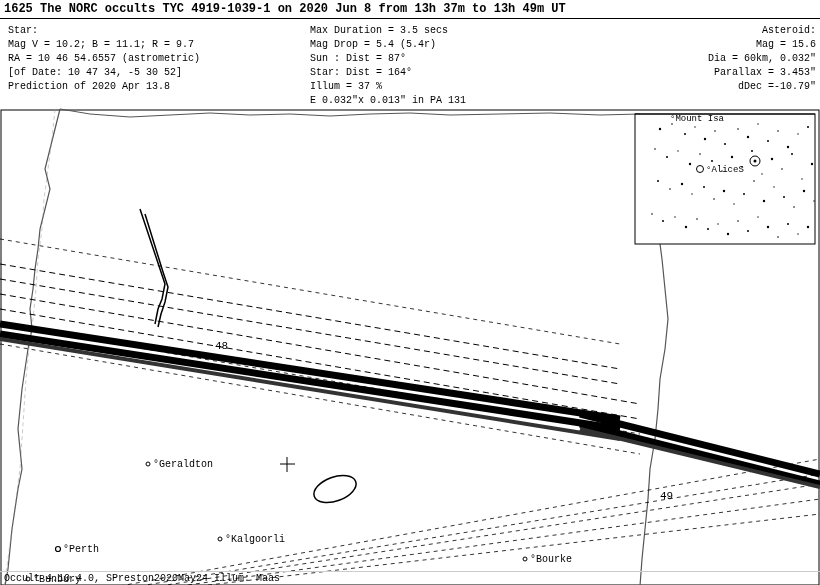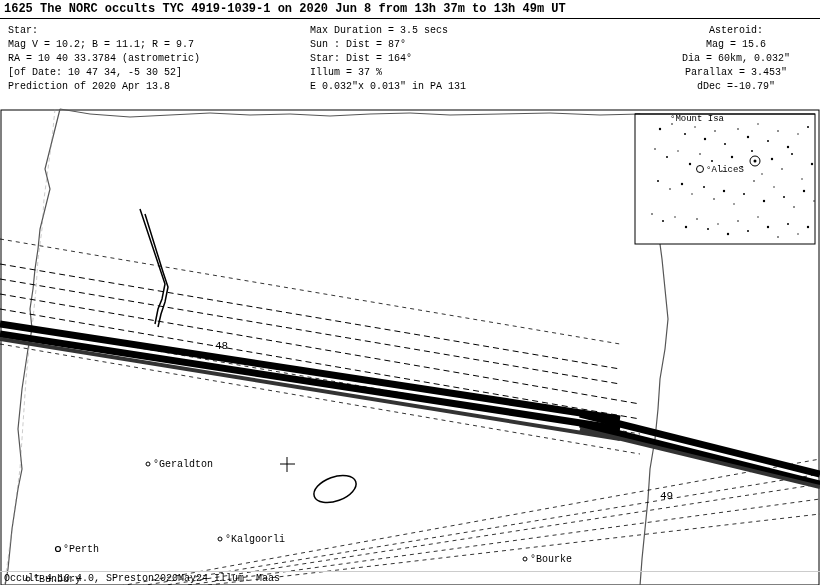--- a/index.html
+++ b/index.html
@@ -41,21 +41,21 @@
       font-size: 10px;
       line-height: 1.4;
     }
 
     #right-info {
       position: absolute;
       top: 24px;
       right: 4px;
       font-size: 10px;
       line-height: 1.4;
-      text-align: center;
+      text-align: right;
       width: 160px;
       margin-left: 48px;
     }
 
     #main-map {
       position: absolute;
       top: 110px;
       left: 0;
       width: 820px;
       height: 450px;
@@ -74,28 +74,31 @@
 </head>
 <body>
 
 <div id="header">
   <span>1625  The NORC occults TYC 4919-1039-1 on 2020 Jun  8 from 13h 37m to 13h 49m UT</span>
 </div>
 
 <div id="left-info">
   <div>Star:</div>
   <div>Mag V = 10.2; B = 11.1; R = 9.7</div>
-  <div>RA  = 10 40 33.3784 (astrometric)</div>
+  <div>RA  = 10 46 54.6557 (astrometric)</div>
   <div>[of Date: 10 47 34,  -5 30 52]</div>
   <div>Prediction of 2020 Apr 13.8</div>
 </div>
 
 <div id="center-info">
   <div>
     <span>Max Duration =</span>&nbsp;<span>3.5 secs</span>
+  </div>
+  <div>
+    <span>Mag Drop =</span>&nbsp;<span>5.4 (5.4r)</span>
   </div>
   <div>
     <span>Sun :  Dist =</span>&nbsp;<span>87°</span>
   </div>
   <div>
     <span>Star:  Dist =</span>&nbsp;<span>164°</span>
   </div>
   <div>
     <span>       </span><span>Illum =</span>&nbsp;<span>37 %</span>
   </div>

